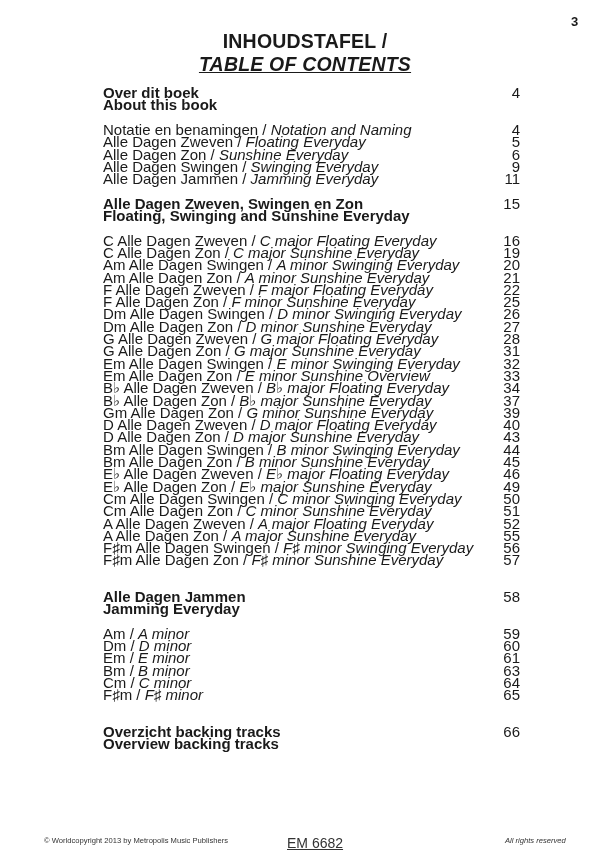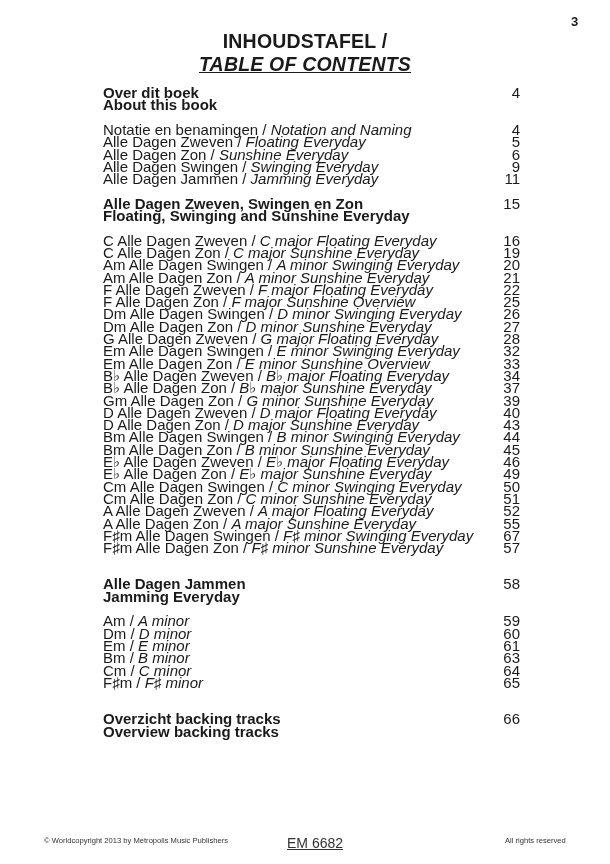--- a/index.html
+++ b/index.html
@@ -32,21 +32,21 @@
     .section-sub { font-weight: bold; }
     .gap-s { height: 12px; }
     .gap-m { height: 12.5px; }
     .gap-l { height: 24px; }
     .footer {
       position: absolute; top: 836px; left: 0; width: 610px;
       font-size: 7.6px; color: #333;
     }
     .footer .copy { position: absolute; left: 44px; text-align: right; }
     .footer .code { position: absolute; left: 287px; font-size: 14px; top: -1px; text-decoration: underline; }
-    .footer .rights { position: absolute; left: 505px; }
+    .footer .rights { position: absolute; left: 505px; font-style: italic; }
   </style>
 </head>
 <body>
 
 <div class="page-number">3</div>
 
 <div class="title-block">
   <div class="t1">INHOUDSTAFEL /</div>
   <div class="t2">TABLE OF CONTENTS</div>
 </div>
@@ -109,36 +109,40 @@
       </div>
       <div class="row">
         <span class="label"><span>Am Alle Dagen Zon</span><span class="sep"> / </span><span class="en">A minor Sunshine Everyday</span></span>
         <span class="pg">21</span>
       </div>
       <div class="row">
         <span class="label"><span>F Alle Dagen Zweven</span><span class="sep"> / </span><span class="en">F major Floating Everyday</span></span>
         <span class="pg">22</span>
       </div>
       <div class="row">
-        <span class="label"><span>F Alle Dagen Zon</span><span class="sep"> / </span><span class="en">F major Sunshine Overview</span></span>
+        <span class="label"><span>F Alle Dagen Zon</span><span class="sep"> / </span><span class="en">F minor Sunshine Everyday</span></span>
         <span class="pg">25</span>
       </div>
       <div class="row">
         <span class="label"><span>Dm Alle Dagen Swingen</span><span class="sep"> / </span><span class="en">D minor Swinging Everyday</span></span>
         <span class="pg">26</span>
       </div>
       <div class="row">
         <span class="label"><span>Dm Alle Dagen Zon</span><span class="sep"> / </span><span class="en">D minor Sunshine Everyday</span></span>
         <span class="pg">27</span>
       </div>
       <div class="row">
         <span class="label"><span>G Alle Dagen Zweven</span><span class="sep"> / </span><span class="en">G major Floating Everyday</span></span>
         <span class="pg">28</span>
       </div>
       <div class="row">
+        <span class="label"><span>G Alle Dagen Zon</span><span class="sep"> / </span><span class="en">G major Sunshine Everyday</span></span>
+        <span class="pg">31</span>
+      </div>
+      <div class="row">
         <span class="label"><span>Em Alle Dagen Swingen</span><span class="sep"> / </span><span class="en">E minor Swinging Everyday</span></span>
         <span class="pg">32</span>
       </div>
       <div class="row">
         <span class="label"><span>Em Alle Dagen Zon</span><span class="sep"> / </span><span class="en">E minor Sunshine Overview</span></span>
         <span class="pg">33</span>
       </div>
       <div class="row">
         <span class="label"><span>B♭ Alle Dagen Zweven</span><span class="sep"> / </span><span class="en">B♭ major Floating Everyday</span></span>
         <span class="pg">34</span>
@@ -186,21 +190,21 @@
       <div class="row">
         <span class="label"><span>A Alle Dagen Zweven</span><span class="sep"> / </span><span class="en">A major Floating Everyday</span></span>
         <span class="pg">52</span>
       </div>
       <div class="row">
         <span class="label"><span>A Alle Dagen Zon</span><span class="sep"> / </span><span class="en">A major Sunshine Everyday</span></span>
         <span class="pg">55</span>
       </div>
       <div class="row">
         <span class="label"><span>F♯m Alle Dagen Swingen</span><span class="sep"> / </span><span class="en">F♯ minor Swinging Everyday</span></span>
-        <span class="pg">67</span>
+        <span class="pg">56</span>
       </div>
       <div class="row">
         <span class="label"><span>F♯m Alle Dagen Zon</span><span class="sep"> / </span><span class="en">F♯ minor Sunshine Everyday</span></span>
         <span class="pg">57</span>
       </div>
     </div>
 
   <div class="gap-l"></div>
 
   <div class="row section-head">

